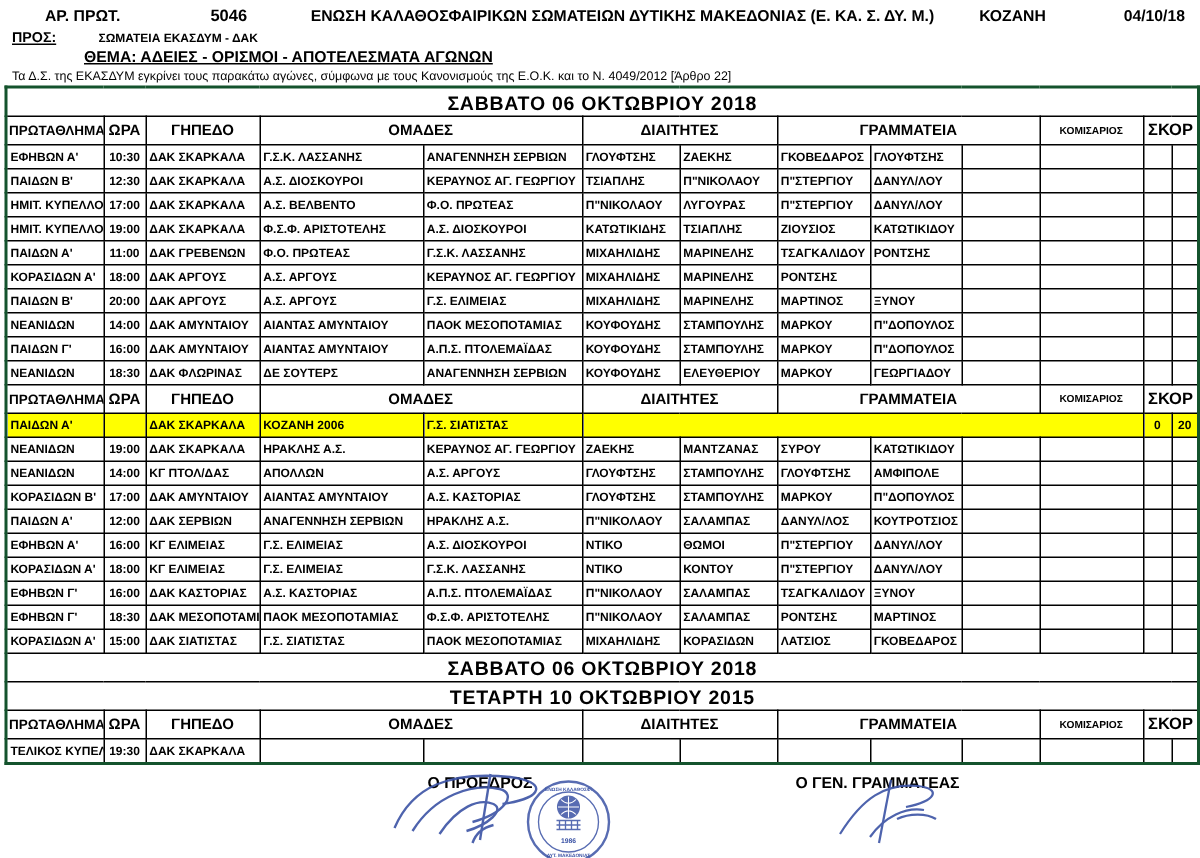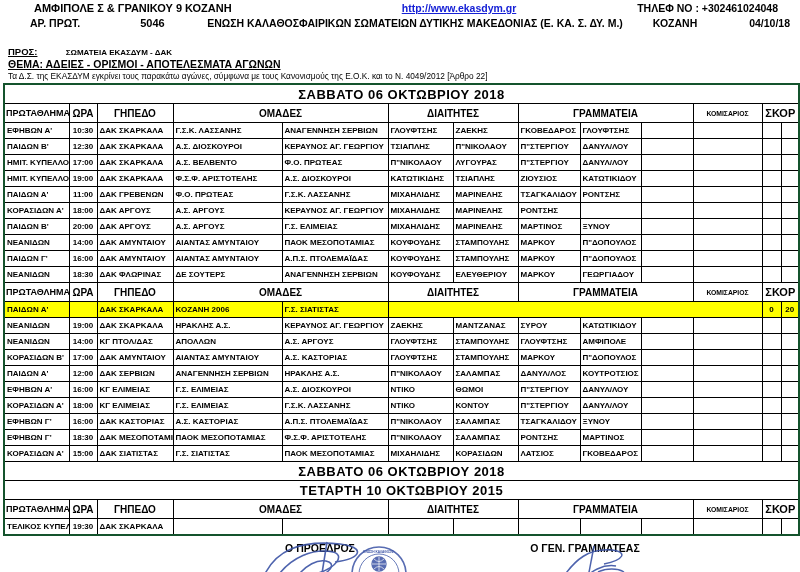--- a/index.html
+++ b/index.html
@@ -10,23 +10,23 @@
   .lh-addr{width:330px;padding-left:30px;}
   .lh-url{width:190px;text-align:center;}
   .lh-url a{color:#1520d6;text-decoration:underline;font-weight:bold;font-size:10.5px;cursor:pointer;}
   .lh-phone{flex:1;text-align:right;padding-right:18px;font-size:10.5px;}
   .lh-row2{display:flex;align-items:baseline;font-weight:bold;font-size:11px;margin-top:3px;}
   .lh-prot-label{width:75px;padding-left:26px;font-size:10.5px;}
   .lh-prot-num{width:95px;text-align:center;font-size:11px;}
   .lh-org{flex:1;text-align:center;font-size:10.5px;}
   .lh-city{width:90px;text-align:center;font-size:10.5px;}
   .lh-date{width:70px;text-align:right;padding-right:6px;font-size:10.5px;}
-  .lh-row3{font-size:8px;font-weight:bold;margin-top:17px;padding-left:4px;}
+  .lh-row3{font-size:8px;font-weight:bold;margin-top:3px;padding-left:4px;}
   .lh-to-label{text-decoration:underline;font-size:9.5px;margin-right:26px;}
-  .lh-row4{font-size:10.5px;font-weight:bold;text-decoration:underline;margin-top:1px;padding-left:4px;}
+  .lh-row4{font-size:10.5px;font-weight:bold;text-decoration:underline;margin-top:1px;padding-left:4px;margin-left:48px;}
   .lh-note{font-size:8.3px;margin-top:1px;padding-left:4px;}
   
   table.sched{border-collapse:collapse;table-layout:fixed;width:795px;margin:2px 0 0 3px;border:2px solid #14532d;}
   table.sched td{border:1px solid #000;overflow:hidden;white-space:nowrap;font-weight:bold;}
   td.band-cell{border-top:2px solid #000;border-bottom:2px solid #000;text-align:center;font-size:13px;height:16px;letter-spacing:.5px;}
   tr.colhead td{height:16px;text-align:center;font-size:10px;border-bottom:1.5px solid #000;}
   tr.colhead td.small-head{font-size:6.8px;}
   tr.colhead td.score-head{font-size:11px;}
   tr.colhead td.champ-head{font-size:9px;}
   tr.datarow td{height:15px;font-size:8px;padding:0 1px 0 2px;}
@@ -37,25 +37,20 @@
   .sig-block{position:absolute;text-align:center;font-weight:bold;font-size:10.5px;}
   .sig-president{left:215px;top:4px;width:210px;}
   .sig-secretary{left:470px;top:4px;width:230px;}
   .sig-svg{position:absolute;left:50%;transform:translateX(-50%);top:-4px;pointer-events:none;}
   .stamp{position:absolute;left:346px;top:6px;}
 </style>
 </head>
 <body>
 
 <div class="letterhead">
-  <div class="lh-row1">
-    <span class="lh-addr">ΑΜΦΙΠΟΛΕ Σ &amp; ΓΡΑΝΙΚΟΥ 9 ΚΟΖΑΝΗ</span>
-    <span class="lh-url"><a>http://www.ekasdym.gr</a></span>
-    <span class="lh-phone">ΤΗΛΕΦ  ΝΟ : +302461024048</span>
-  </div>
   <div class="lh-row2">
     <span class="lh-prot-label">ΑΡ. ΠΡΩΤ.</span>
     <span class="lh-prot-num">5046</span>
     <span class="lh-org">ΕΝΩΣΗ ΚΑΛΑΘΟΣΦΑΙΡΙΚΩΝ ΣΩΜΑΤΕΙΩΝ ΔΥΤΙΚΗΣ ΜΑΚΕΔΟΝΙΑΣ  (Ε. ΚΑ. Σ. ΔΥ. Μ.)</span>
     <span class="lh-city">ΚΟΖΑΝΗ</span>
     <span class="lh-date">04/10/18</span>
   </div>
   <div class="lh-row3">
     <span class="lh-to-label">ΠΡΟΣ:</span>
     <span>ΣΩΜΑΤΕΙΑ ΕΚΑΣΔΥΜ - ΔΑΚ</span>

